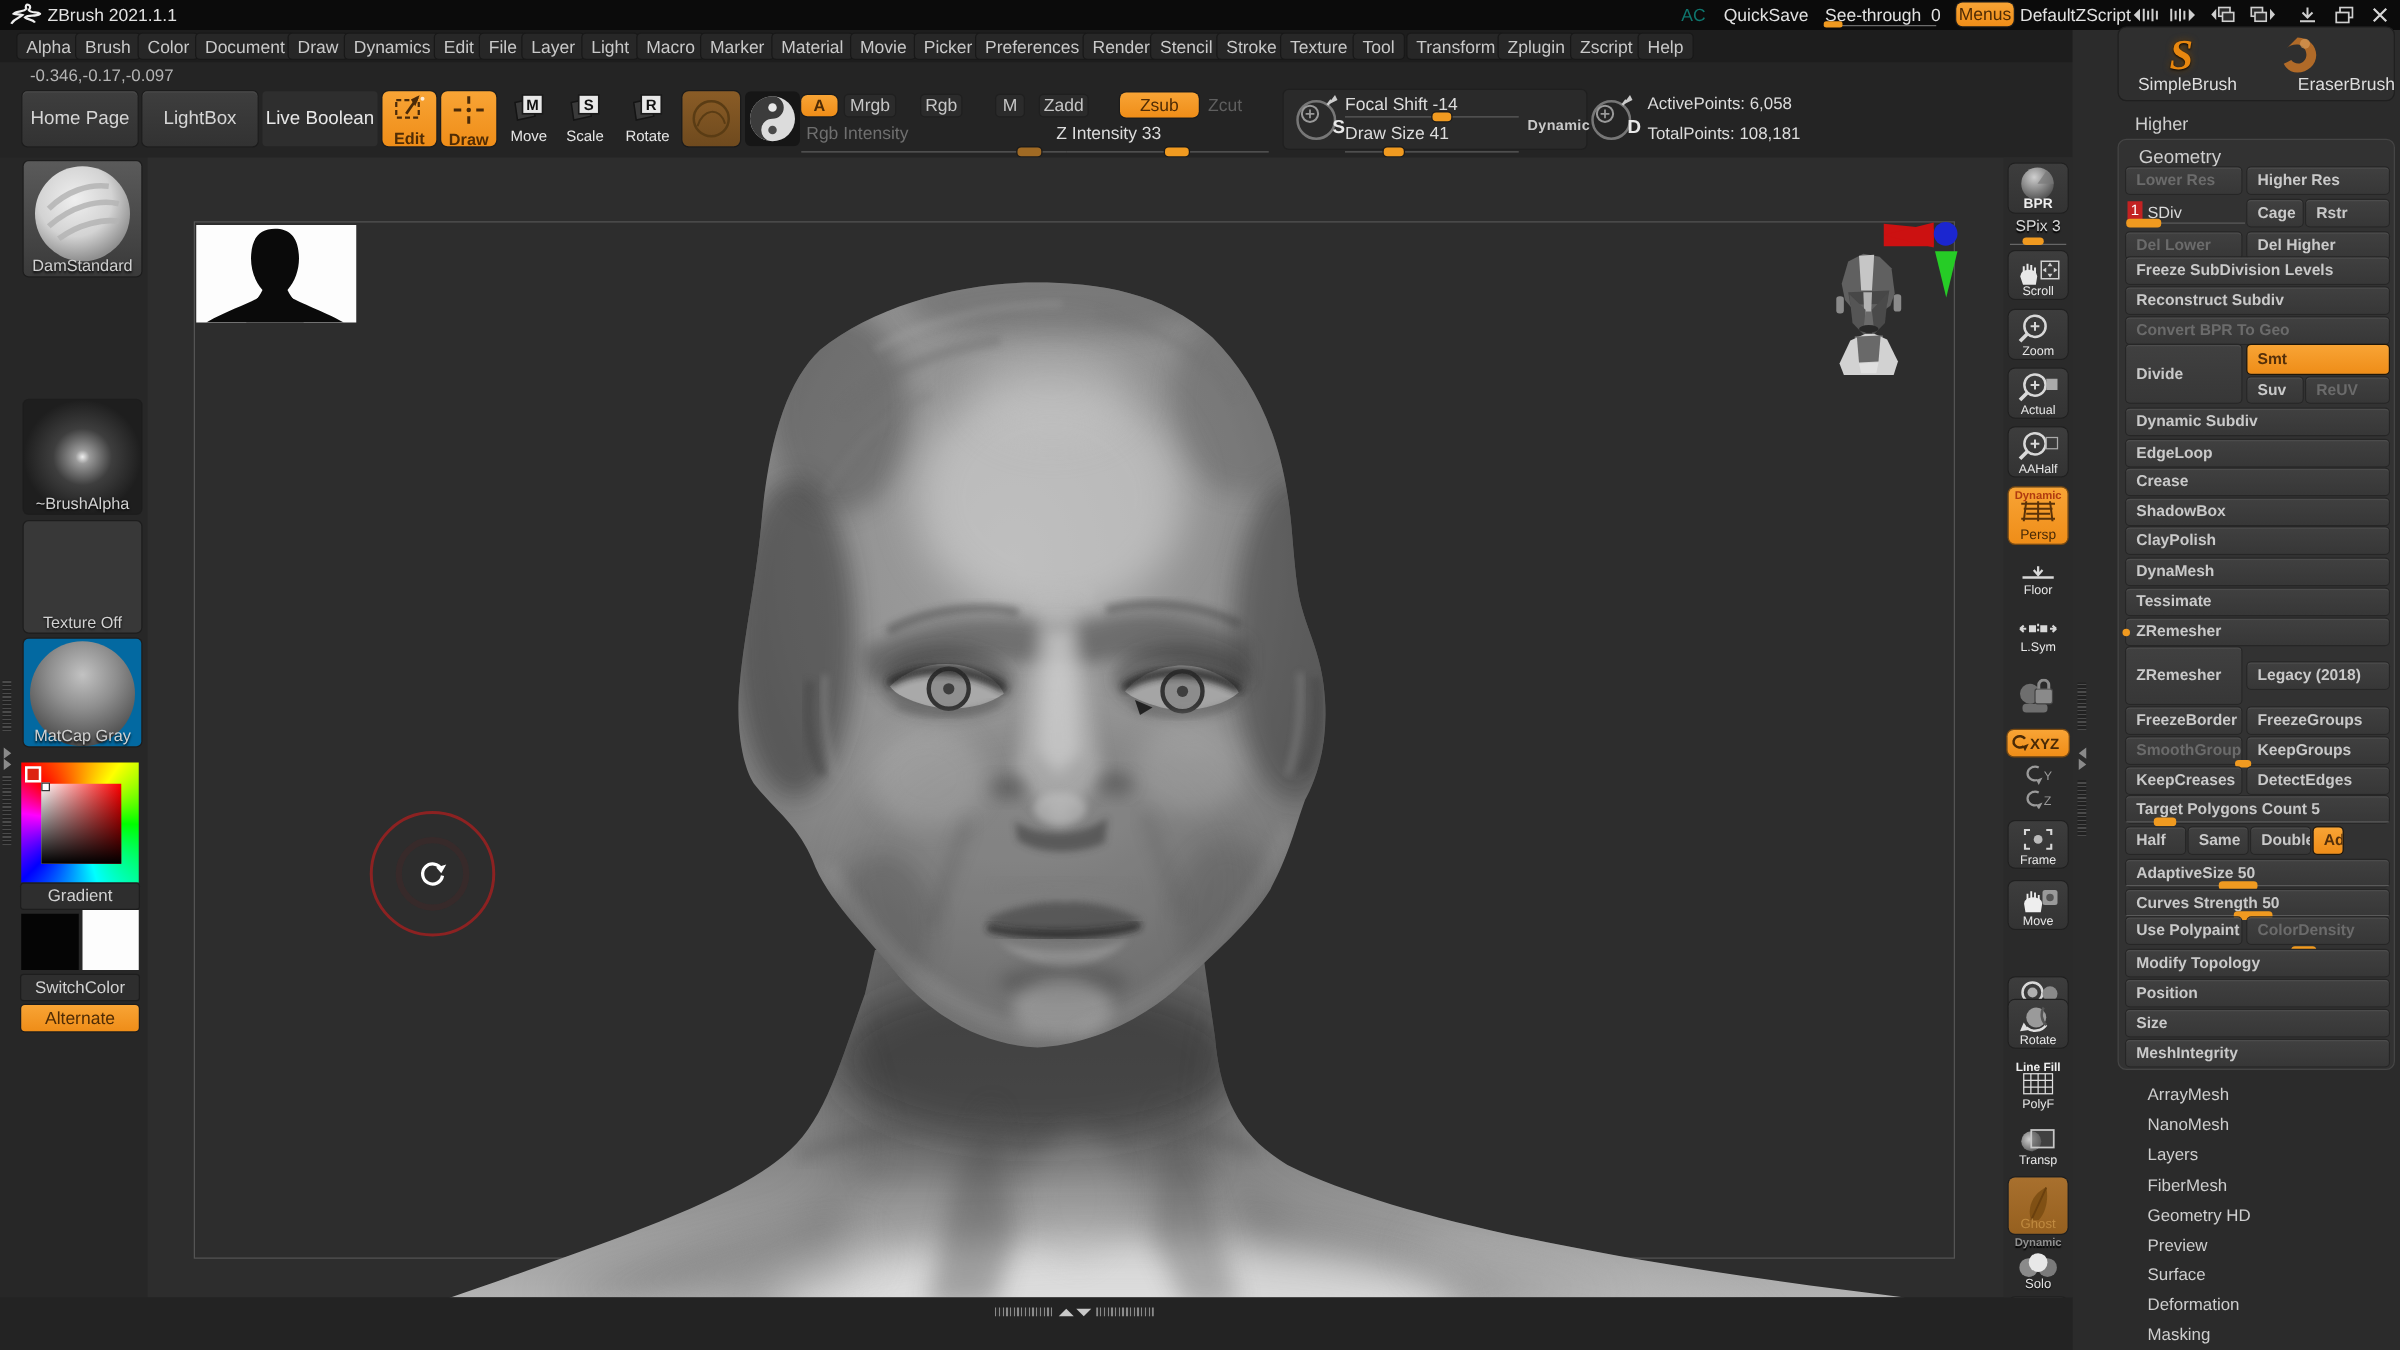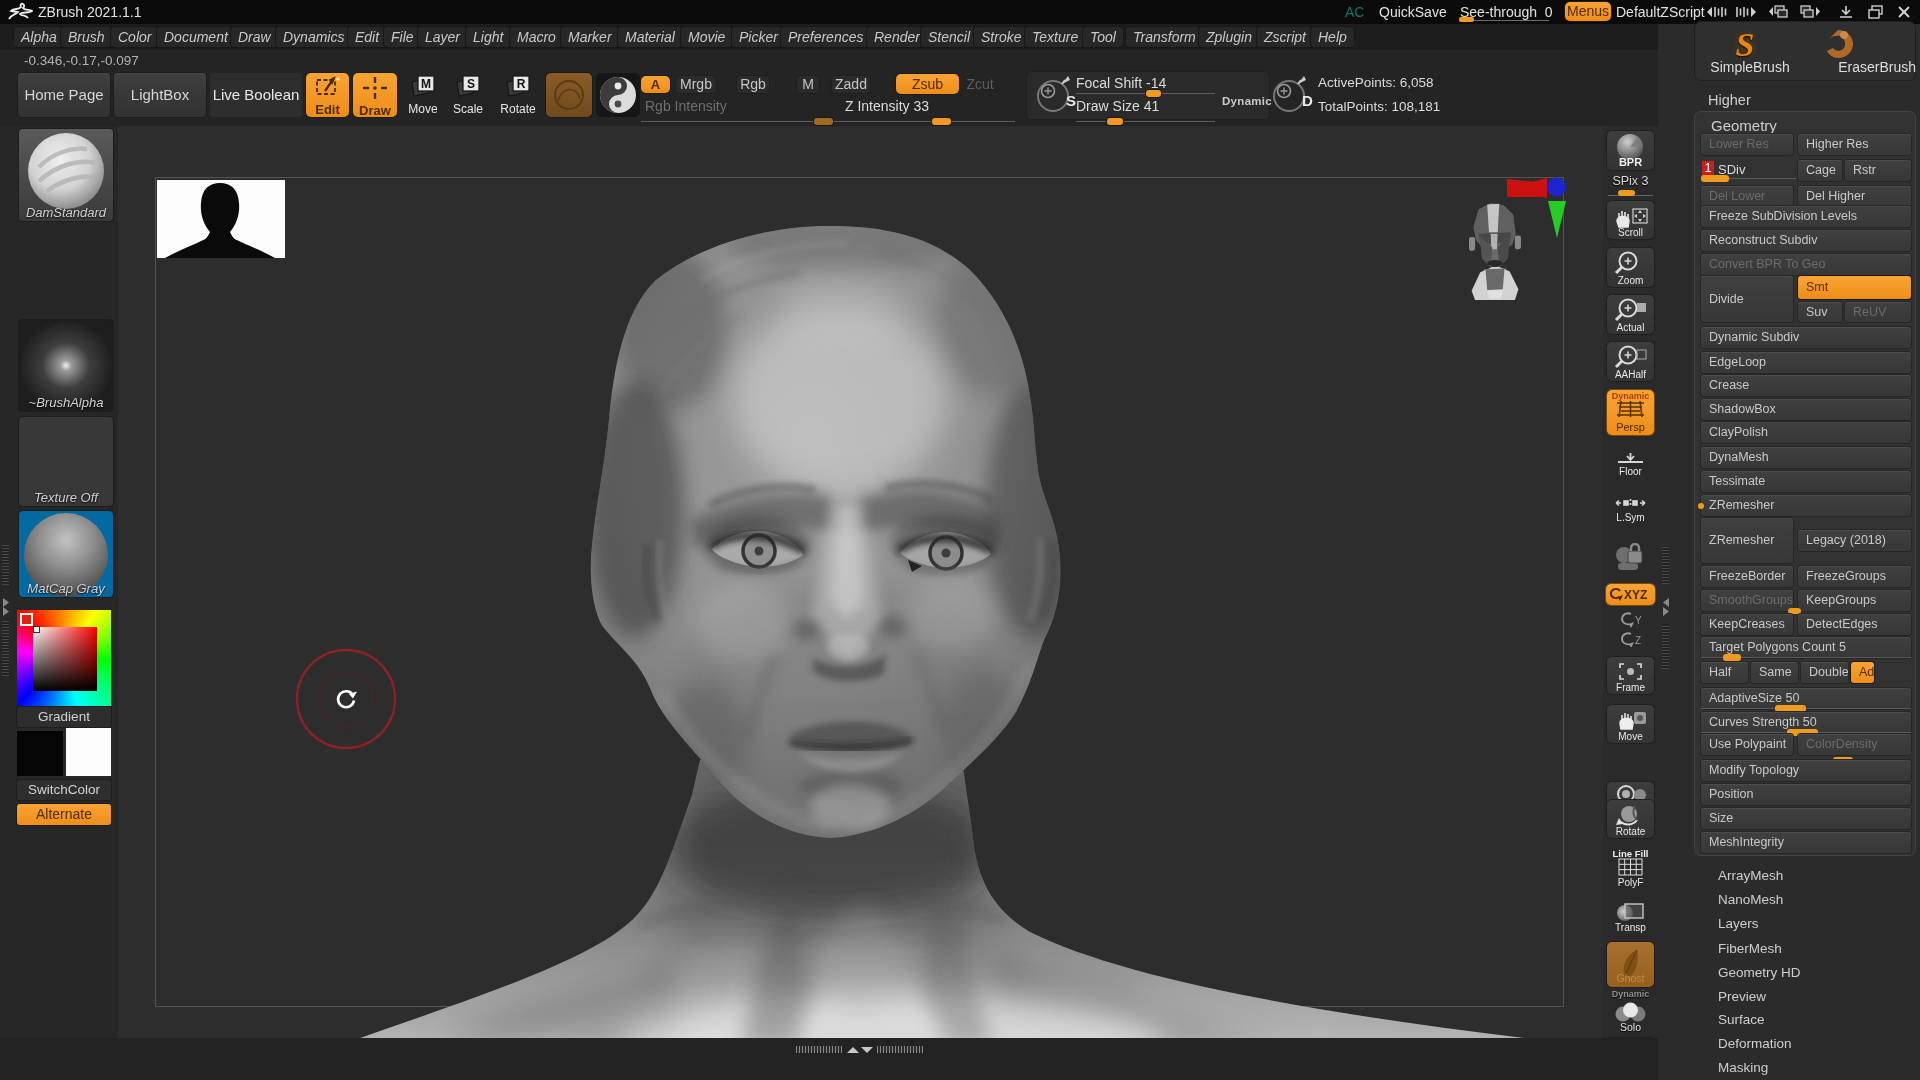--- a/index.html
+++ b/index.html
@@ -6,60 +6,60 @@
 html,body { width:1920px; height:1080px; overflow:hidden; background:#262626; font-family:"Liberation Sans", sans-serif; }
 #app { position:absolute; top:0; left:0; width:1920px; height:1080px; }
 .abs { position:absolute; }
 
 
 #titlebar { position:absolute; top:0; left:0; width:1920px; height:24px; background:#0b0b0b; color:#e4e4e4; }
 #titlebar .t { position:absolute; top:4px; font-size:14px; color:#e2e2e2; }
 
 
 #menubar { position:absolute; top:24px; left:0; width:1920px; height:26px; background:#1d1d1d; }
-.menu { position:absolute; top:3px; height:20px; line-height:20px; padding:0 7px; font-size:14px; color:#c9c9c9; background:#272727; border-radius:3px; box-shadow:0 0 0 1px #181818;font-style:italic; }
+.menu { position:absolute; top:3px; height:20px; line-height:20px; padding:0 7px; font-size:14px; color:#c9c9c9; background:#272727; border-radius:3px; box-shadow:0 0 0 1px #181818; }
 
 
 #toolbar { position:absolute; top:50px; left:0; width:1920px; height:76px; background:#242424; }
 #coord { position:absolute; left:24px; top:3px; font-size:13.5px; color:#b4b4b4; }
 .tbtn { position:absolute; top:23px; height:44px; background:linear-gradient(#3e3e3e,#323232); border-radius:4px; box-shadow:0 0 0 1px #1c1c1c, inset 0 1px 0 #4a4a4a; color:#d6d6d6; font-size:15px; text-align:center; line-height:44px; }
 .obtn { position:absolute; background:linear-gradient(#f8a435,#ef8d18); border-radius:5px; color:#502c05; text-align:center; box-shadow:0 0 0 1px #1c1c1c; }
 .mini-label { position:absolute; font-size:12px; color:#e6e6e6; text-align:center; }
 .modebtn { position:absolute; top:26px; height:17px; font-size:14px; color:#c6c6c6; text-align:center; line-height:17px; background:#2b2b2b; border-radius:3px; box-shadow:0 0 0 1px #1f1f1f; }
 .slider-track { position:absolute; height:1px; background:#5c5c5c; }
 .slider-pill { position:absolute; width:19px; height:7px; border-radius:3px; background:#f09a20; box-shadow:0 0 0 1px #1a1a1a; }
 .t2 { position:absolute; font-size:14px; color:#dcdcdc; }
 
 
 #hatchrow { position:absolute; top:126px; left:118px; width:1544px; height:11px; background:#272727; }
 #hatchrow .hpat { position:absolute; top:2px; left:4px; right:4px; height:7px;
   background:repeating-linear-gradient(90deg,#333 0 4px, #202020 4px 6px); opacity:.8; }
 
 
 #sidebar { position:absolute; top:126px; left:0; width:118px; height:912px; background:#272727; }
-.thumb { position:absolute; left:19px; width:94px; background:#2e2e2e; border-radius:4px; box-shadow:0 0 0 1px #1d1d1d; overflow:hidden;font-style:italic; }
+.thumb { position:absolute; left:19px; width:94px; background:#2e2e2e; border-radius:4px; box-shadow:0 0 0 1px #1d1d1d; overflow:hidden; }
 .thumb .lbl { position:absolute; bottom:1px; left:0; right:0; text-align:center; font-size:13px; color:#d2d2d2; text-shadow:0 1px 2px #000; }
 
 
 #canvas { position:absolute; top:126px; left:118px; width:1544px; height:912px; background:#2d2d2d; overflow:hidden; }
 #docframe { position:absolute; left:37px; top:51px; width:1409px; height:830px; border:1px solid #8f8f8f66; }
 #headsvg { position:absolute; left:0; top:11px; width:1544px; height:901px; }
 #thumbwin { position:absolute; left:39px; top:54px; width:128px; height:78px; background:#fdfdfd; }
 #gizmo { position:absolute; left:1330px; top:46px; width:160px; height:170px; }
 #cursor { position:absolute; left:173px; top:518px; width:110px; height:110px; }
 
 
 #strip { position:absolute; top:126px; left:1603px; width:55px; height:954px; background:#2a2a2a; }
 .sbtn { position:absolute; left:4px; width:47px; background:linear-gradient(#3d3d3d,#333); border-radius:5px; box-shadow:0 0 0 1px #202020; }
 .sbtn .slbl, .slbl { position:absolute; left:0; right:0; text-align:center; font-size:10px; color:#e2e2e2; text-shadow:0 1px 1px #000; }
 
 
 #tray { position:absolute; top:24px; left:1658px; width:262px; height:1056px; background:#2b2b2b; }
 #geopanel { position:absolute; left:36px; top:87px; width:222px; height:745px; background:#323232; border:1px solid #454545; border-radius:7px; }
-.pbtn { position:absolute; height:21px; background:linear-gradient(#404040,#373737); border-radius:3px; box-shadow:0 0 0 1px #262626, inset 0 1px 0 #4c4c4c; font-size:12.5px; color:#c9c9c9; line-height:21px; padding-left:8px; white-space:nowrap; overflow:hidden; }
+.pbtn { position:absolute; height:21px; background:linear-gradient(#404040,#373737); border-radius:3px; box-shadow:0 0 0 1px #262626, inset 0 1px 0 #4c4c4c; font-size:12.5px; color:#c9c9c9; line-height:21px; padding-left:8px; white-space:nowrap; overflow:hidden;font-weight:bold; }
 .pbtn.dis { color:#6b6b6b; }
 .pbtn.full { left:6px; width:210px; }
 .pbtn.l { left:6px; width:92px; }
 .pbtn.r { left:103px; width:113px; }
 .pbtn.orange { background:linear-gradient(#f8a435,#ef8d18); color:#55300a; box-shadow:0 0 0 1px #201708; }
 .phead { position:absolute; font-size:13.5px; color:#cecece; }
 .ptrack { position:absolute; height:1px; background:#5a5a5a; }
 .ppill { position:absolute; height:7px; border-radius:3px; background:#f09a20; }
 
 

